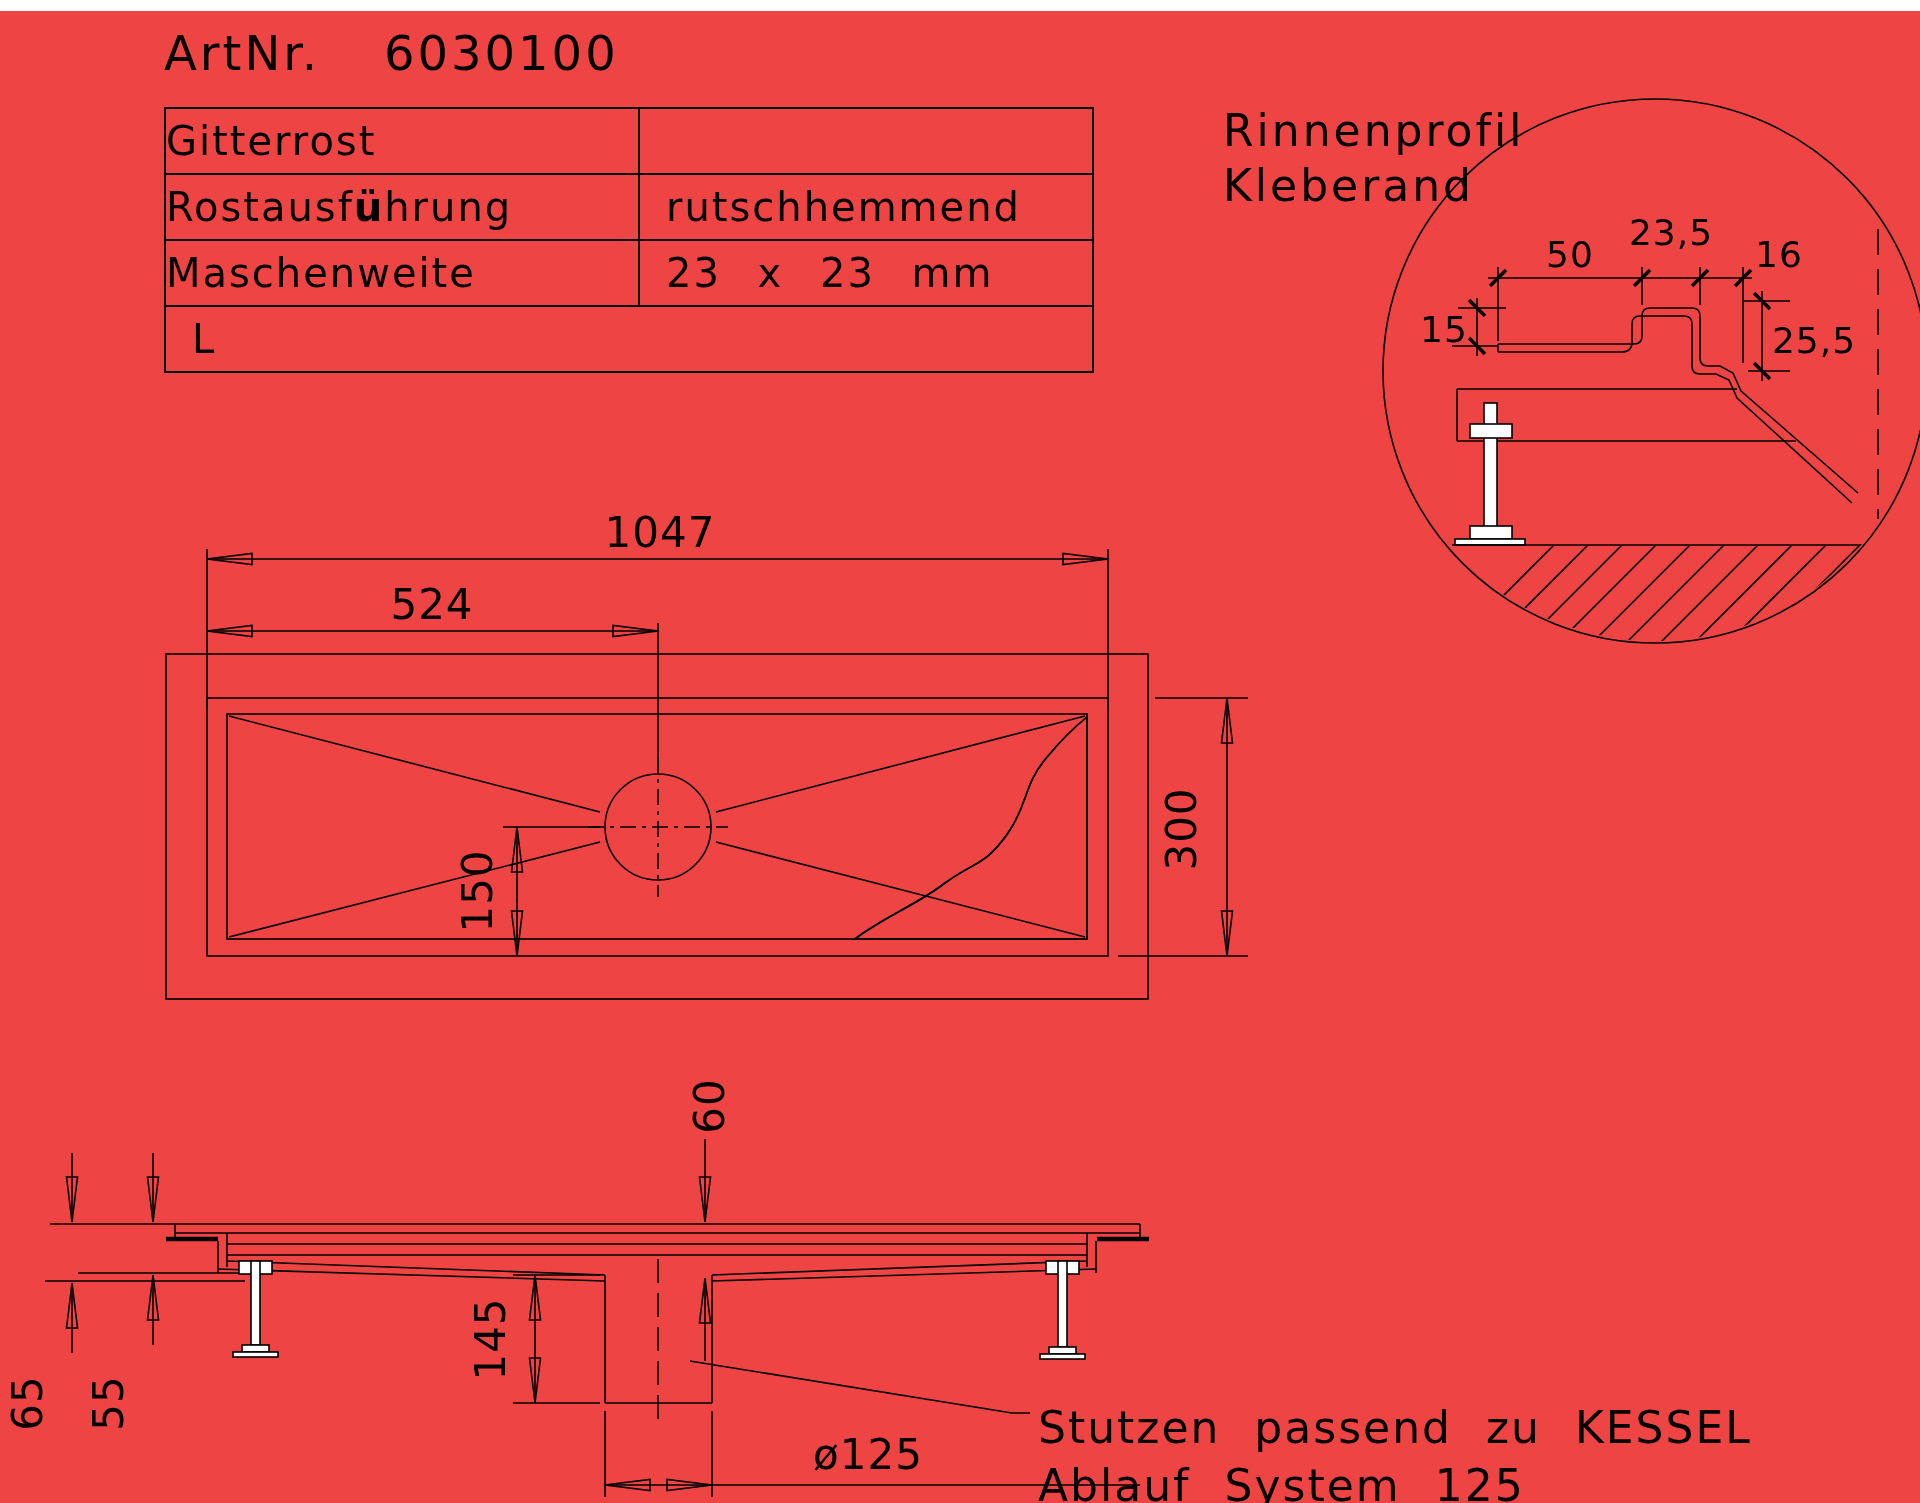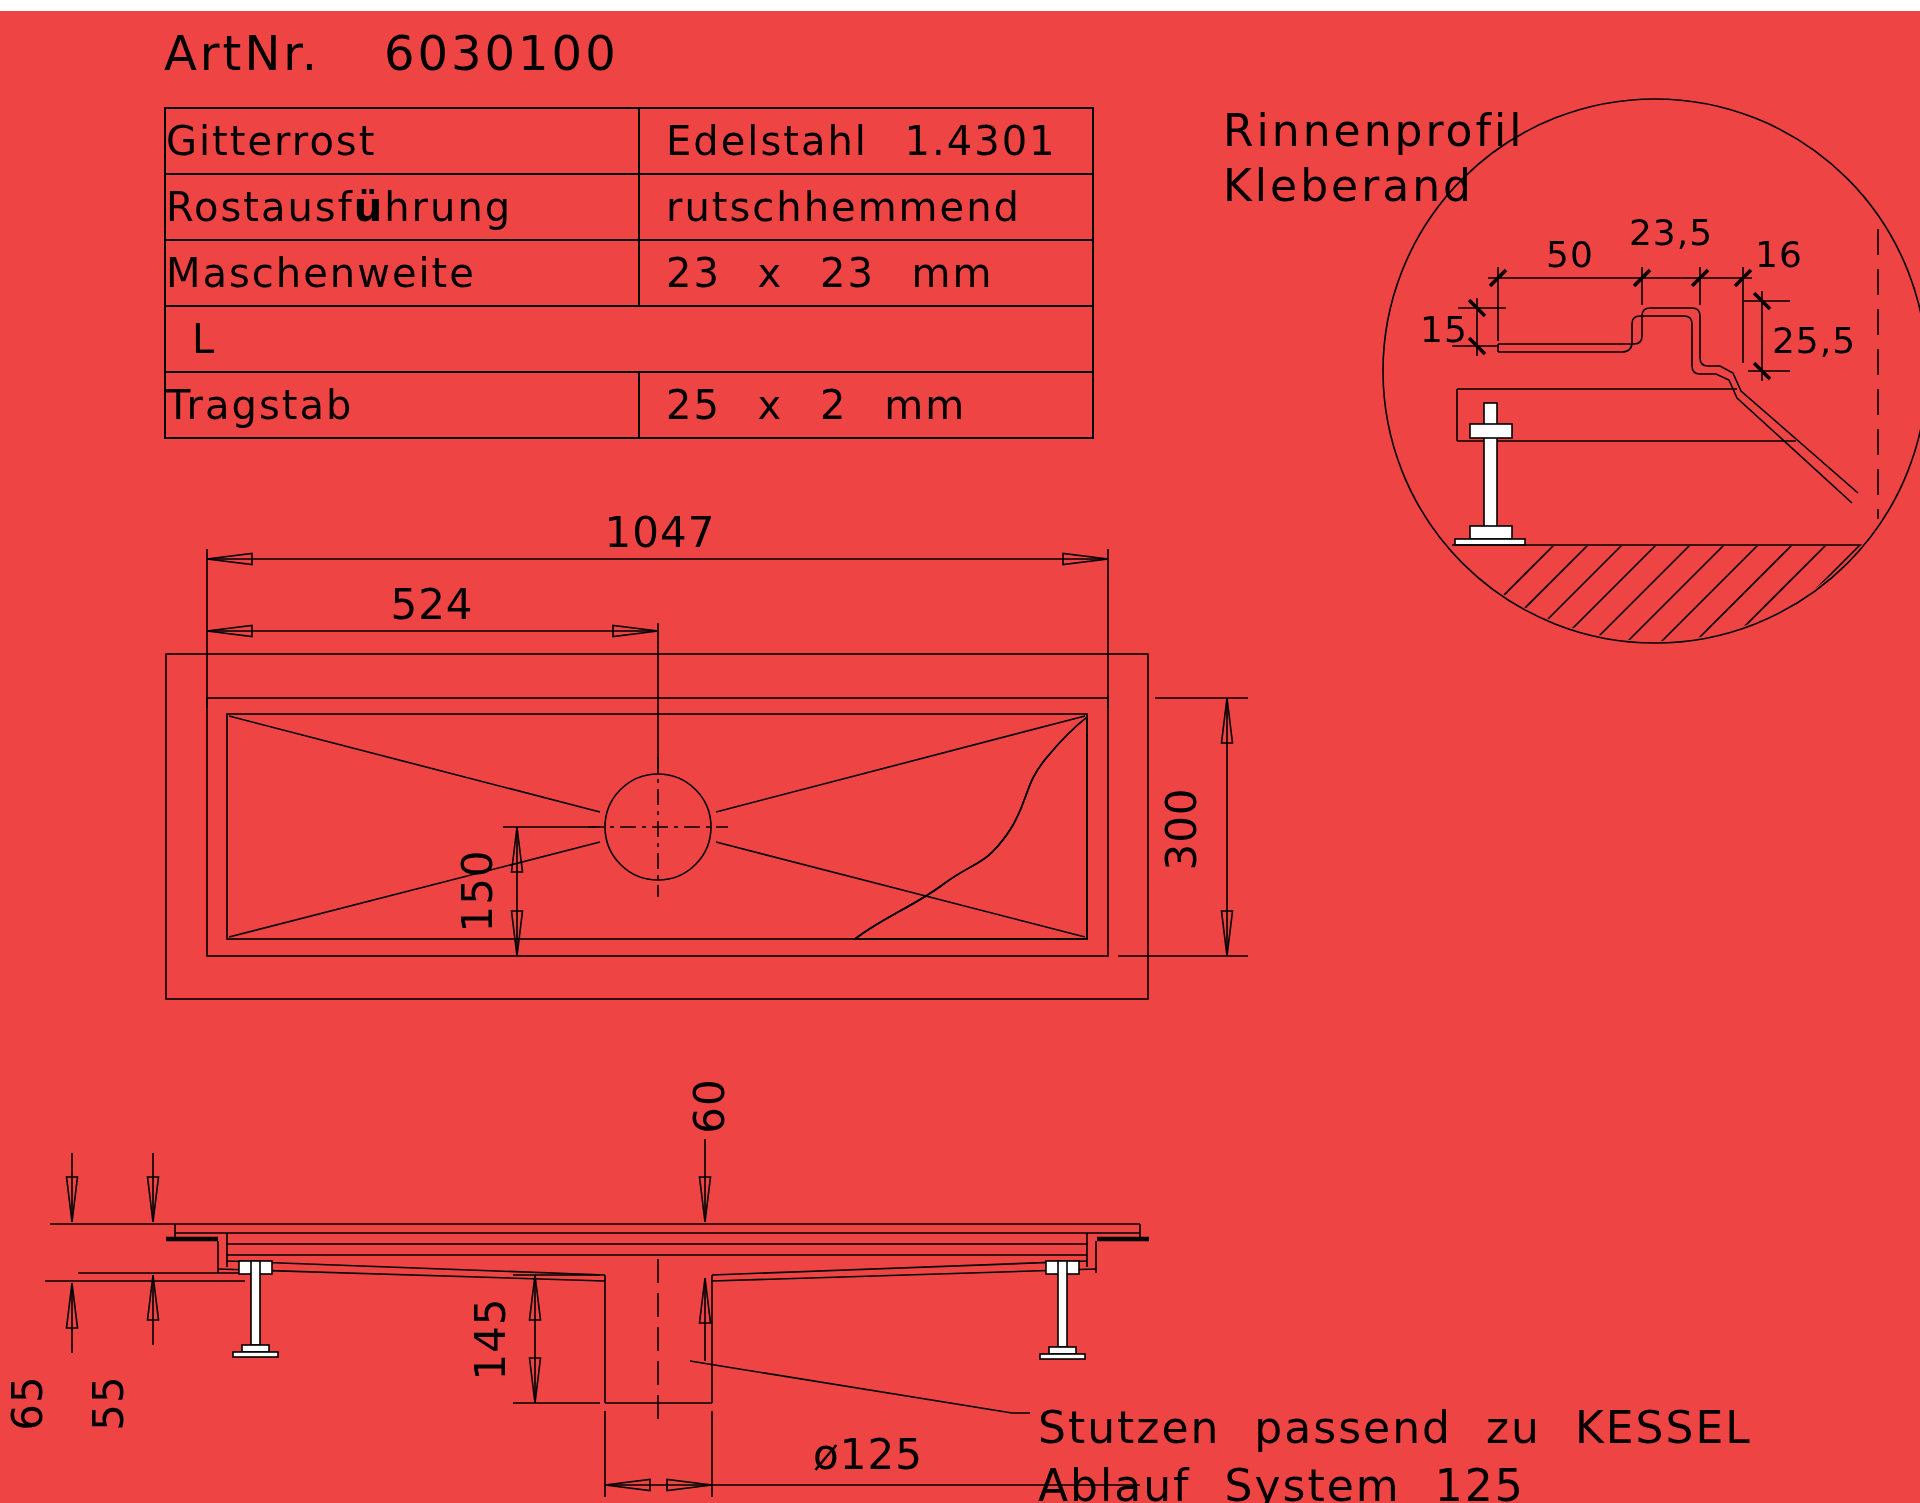--- a/index.html
+++ b/index.html
@@ -31,40 +31,35 @@
 
 <div id="page">
 
   <div id="title">
     <span>ArtNr.</span><span class="num">6030100</span>
   </div>
 
   <div id="spec">
     <div class="srow">
       <div class="scell prop">Gitterrost</div>
-      <div class="scell val">Edelstahl 1.4301</div>
     </div>
     <div class="srow">
       <div class="scell prop">
           <span>Rostausf</span>
           <span class="uml">ü</span>
           <span>hrung</span>
         </div>
       <div class="scell val">rutschhemmend</div>
     </div>
     <div class="srow">
       <div class="scell prop">Maschenweite</div>
       <div class="scell val">23 x 23 mm</div>
     </div>
     <div class="srow">
       <div class="scell val">L</div>
-    </div>
-    <div class="srow">
-      <div class="scell prop">Tragstab</div>
-      <div class="scell val">25 x 2 mm</div>
     </div>
   </div>
 
   <div id="detailLabel">
     <div>Rinnenprofil</div>
     <div>Kleberand</div>
   </div>
 
   <div id="note">
     <div>Stutzen passend zu KESSEL</div>

